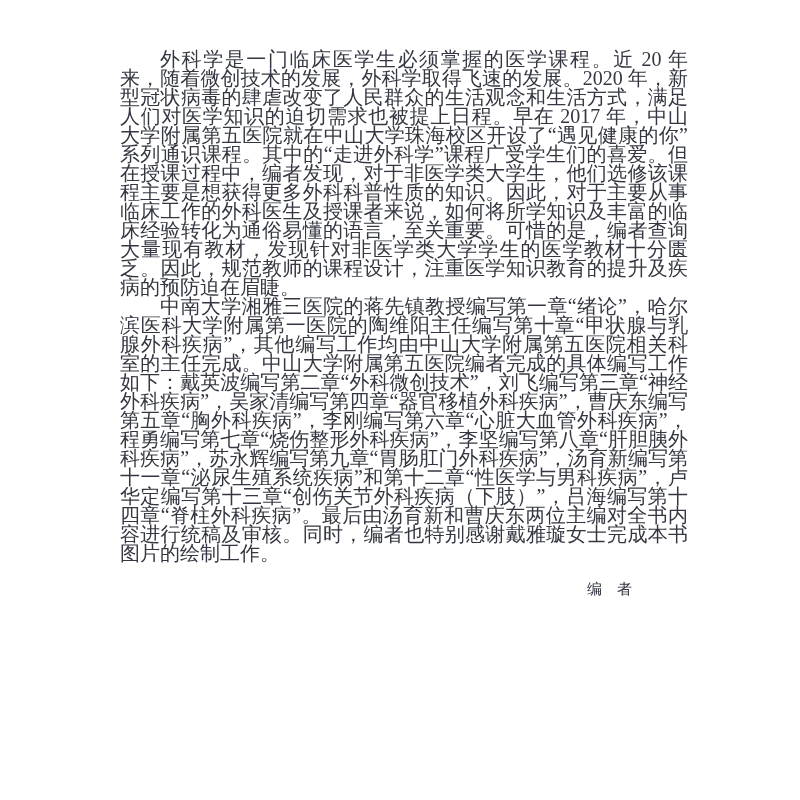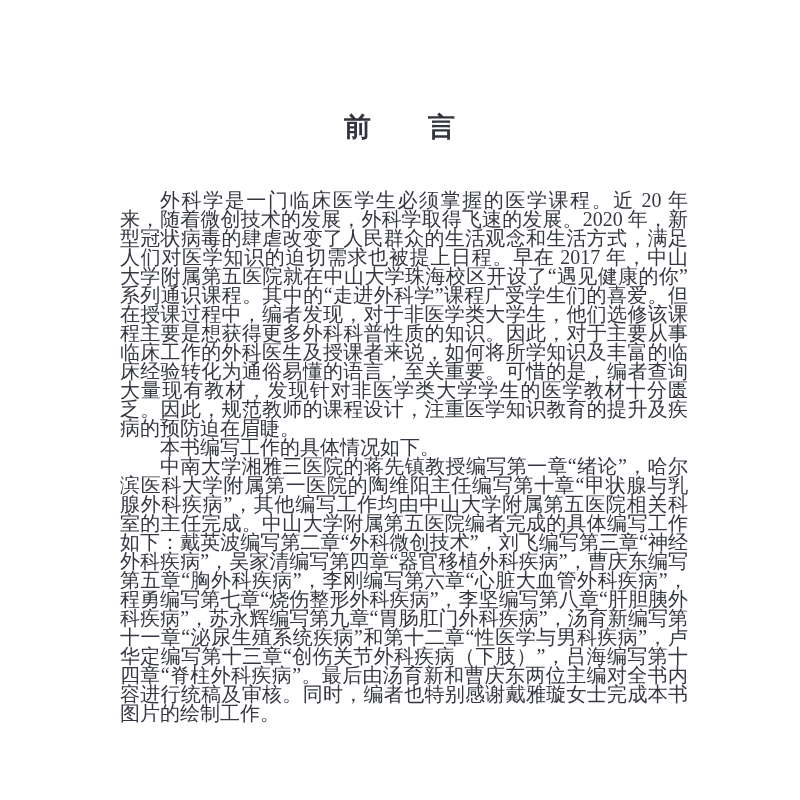--- a/index.html
+++ b/index.html
@@ -47,22 +47,21 @@
     font-size: 15px;
     line-height: 19px;
     color: #343741;
   }
 </style>
 </head>
 <body>
 
 <div class="sheet">
 
-  <div class="page-title">前　　言</div>
 
   <div class="preface-body">
     <p>外科学是一门临床医学生必须掌握的医学课程。近 20 年来，随着微创技术的发展，外科学取得飞速的发展。2020 年，新型冠状病毒的肆虐改变了人民群众的生活观念和生活方式，满足人们对医学知识的迫切需求也被提上日程。早在 2017 年，中山大学附属第五医院就在中山大学珠海校区开设了“遇见健康的你”系列通识课程。其中的“走进外科学”课程广受学生们的喜爱。但在授课过程中，编者发现，对于非医学类大学生，他们选修该课程主要是想获得更多外科科普性质的知识。因此，对于主要从事临床工作的外科医生及授课者来说，如何将所学知识及丰富的临床经验转化为通俗易懂的语言，至关重要。可惜的是，编者查询大量现有教材，发现针对非医学类大学学生的医学教材十分匮乏。因此，规范教师的课程设计，注重医学知识教育的提升及疾病的预防迫在眉睫。</p>
-    <p>本书编写工作的具体情况如下。</p>
     <p>中南大学湘雅三医院的蒋先镇教授编写第一章“绪论”，哈尔滨医科大学附属第一医院的陶维阳主任编写第十章“甲状腺与乳腺外科疾病”，其他编写工作均由中山大学附属第五医院相关科室的主任完成。中山大学附属第五医院编者完成的具体编写工作如下：戴英波编写第二章“外科微创技术”，刘飞编写第三章“神经外科疾病”，吴家清编写第四章“器官移植外科疾病”，曹庆东编写第五章“胸外科疾病”，李刚编写第六章“心脏大血管外科疾病”，程勇编写第七章“烧伤整形外科疾病”，李坚编写第八章“肝胆胰外科疾病”，苏永辉编写第九章“胃肠肛门外科疾病”，汤育新编写第十一章“泌尿生殖系统疾病”和第十二章“性医学与男科疾病”，卢华定编写第十三章“创伤关节外科疾病（下肢）”，吕海编写第十四章“脊柱外科疾病”。最后由汤育新和曹庆东两位主编对全书内容进行统稿及审核。同时，编者也特别感谢戴雅璇女士完成本书图片的绘制工作。</p>
   </div>
 
+  <div class="author-signature">编　者</div>
 
 </div>
 
 </body></html>

